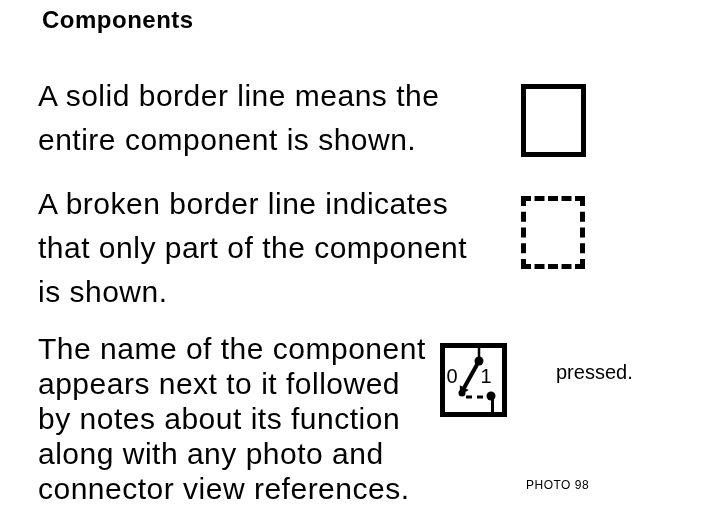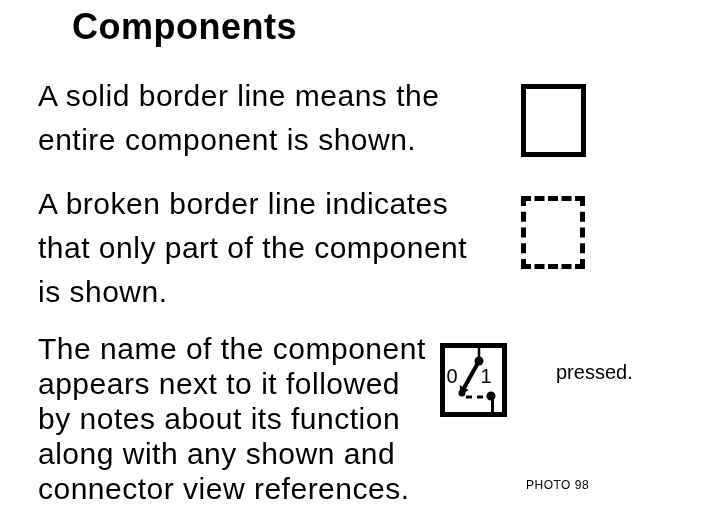--- a/index.html
+++ b/index.html
@@ -13,25 +13,24 @@
     height: 530px;
     background: #ffffff;
     color: #000000;
     font-family: "Liberation Sans", sans-serif;
     overflow: hidden;
   }
   .title {
     position: absolute;
     left: 42px;
     top: 6px;
-    font-size: 36px;
+    font-size: 24px;
     font-weight: bold;
     letter-spacing: 0.5px;
     white-space: pre-line;
-    margin-left: 30px;
   }
   .para {
     position: absolute;
     left: 38px;
     font-size: 30px;
     line-height: 44px;
     letter-spacing: 0.5px;
     white-space: pre-line;
   }
   .para-1 { top: 74px; }
@@ -100,21 +99,21 @@
 
   <div class="para para-2">A broken border line indicates
 that only part of the component
 is shown.</div>
 
   <div class="dashed-box"></div>
 
   <div class="para para-3">The name of the component
 appears next to it followed
 by notes about its function
-along with any shown and
+along with any photo and
 connector view references.</div>
 
   <svg class="switch-symbol" viewBox="0 0 67 74">
     <rect x="2.5" y="2.5" width="62" height="69" fill="#ffffff" stroke="#000000" stroke-width="5"></rect>
     <line x1="39" y1="5" x2="39" y2="18" stroke="#000000" stroke-width="2.5"></line>
     <circle cx="39" cy="18" r="4.5" fill="#000000"></circle>
     <line x1="39" y1="18" x2="24" y2="45" stroke="#000000" stroke-width="4"></line>
     <polygon points="20,52.5 28.6,47 19.8,42.2" fill="#000000"></polygon>
     <circle cx="22" cy="50" r="3.5" fill="#000000"></circle>
     <line x1="26" y1="54" x2="46" y2="54" stroke="#000000" stroke-width="3" stroke-dasharray="6 5"></line>

